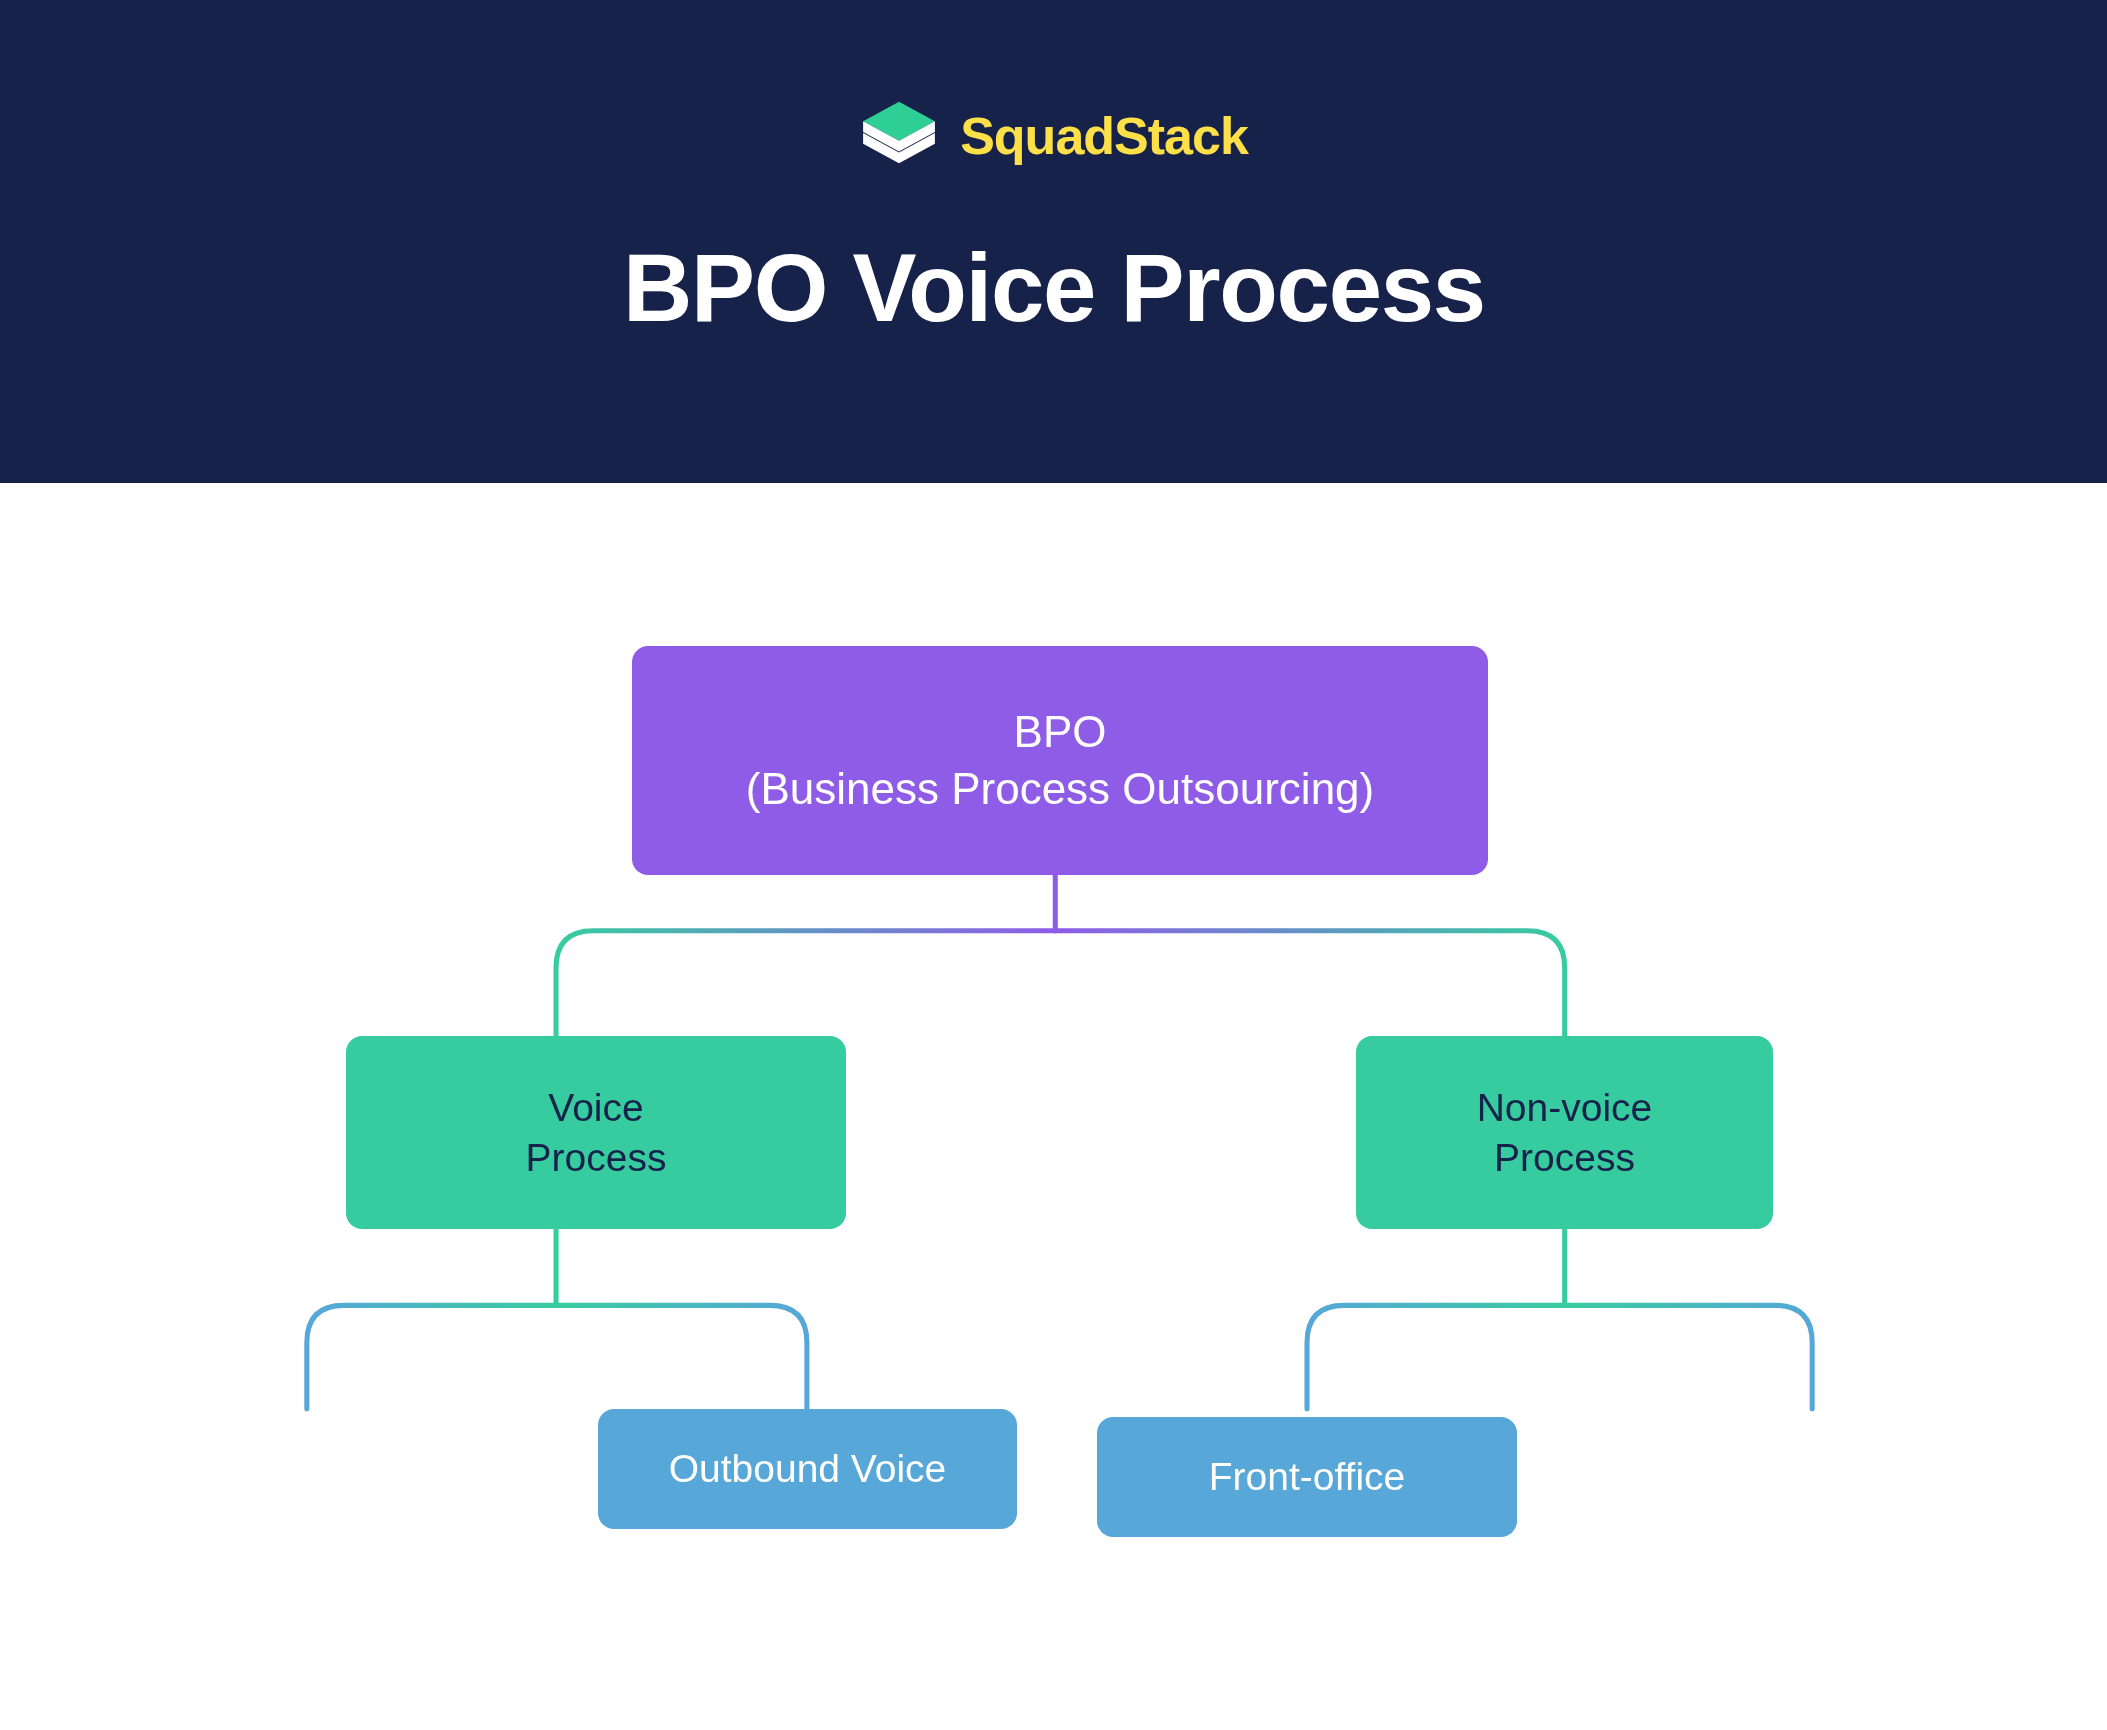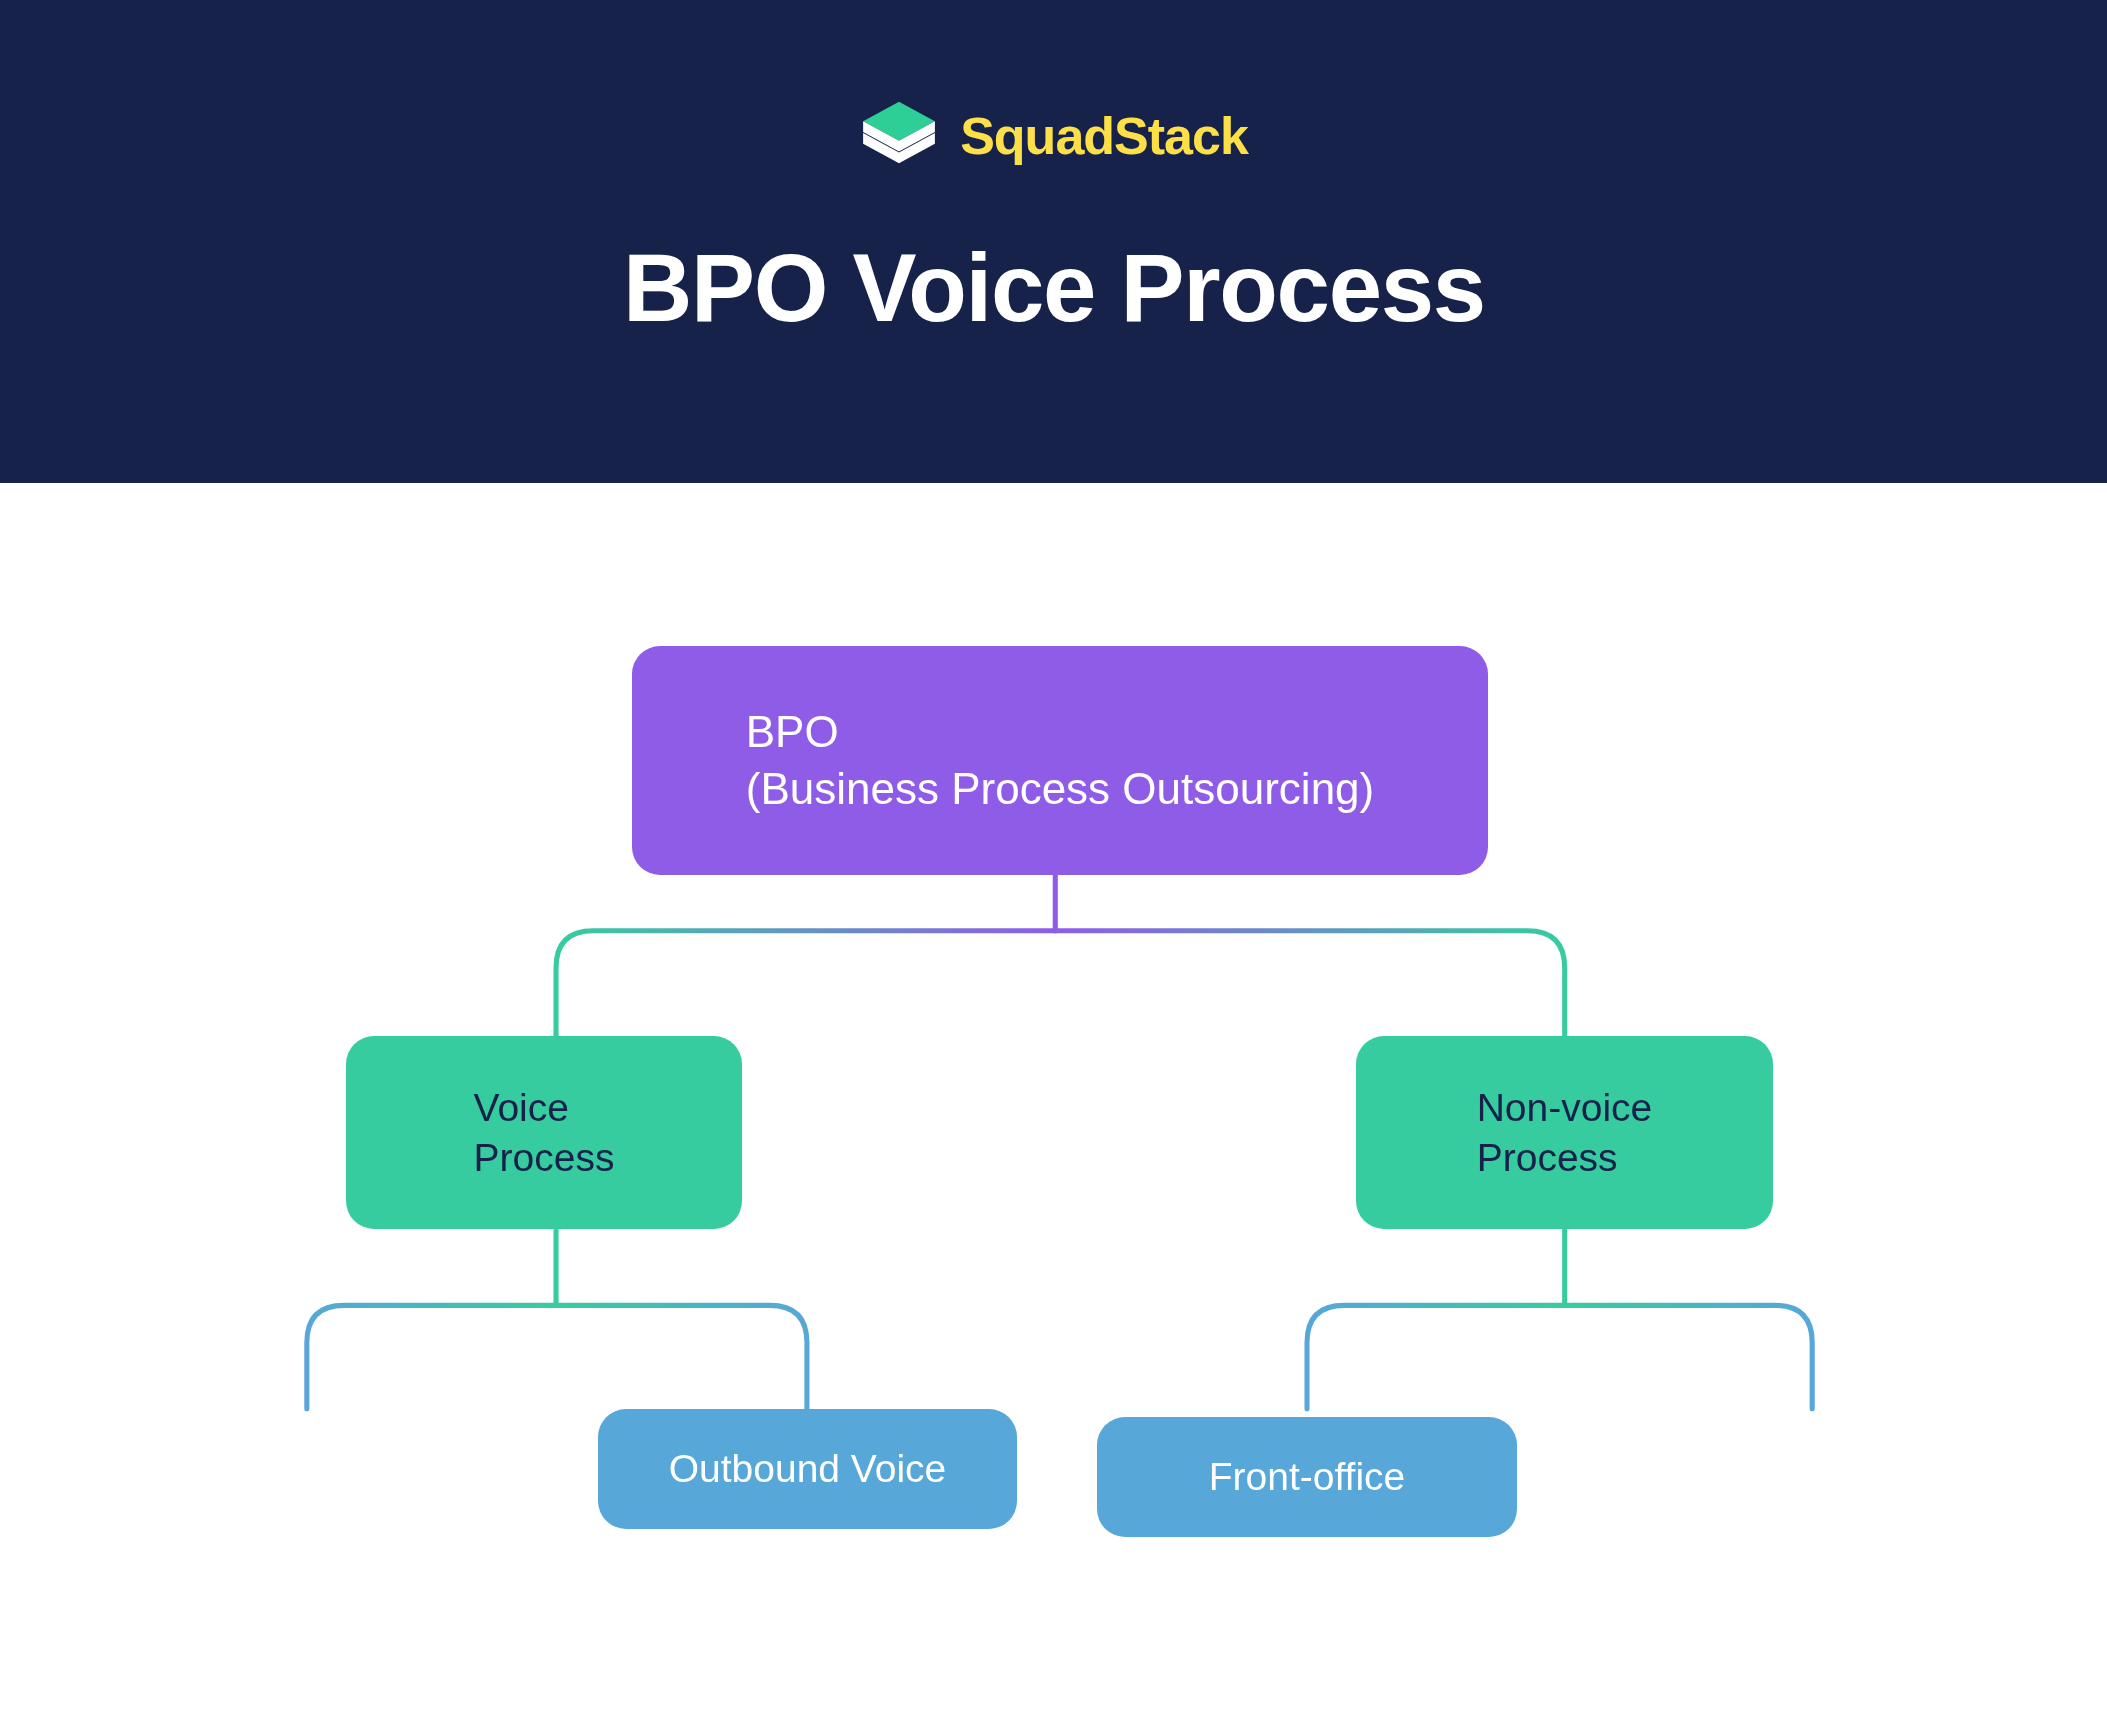--- a/index.html
+++ b/index.html
@@ -75,25 +75,25 @@
     left: 0;
     top: 0;
     width: 2108px;
     height: 1248px;
     pointer-events: none;
   }
 
   .node {
     position: absolute;
     box-sizing: border-box;
-    border-radius: 28px;
+    border-radius: 16px;
     display: flex;
     align-items: center;
     justify-content: center;
-    text-align: left;
+    text-align: center;
     line-height: 1.28;
   }
   .node-root {
     background: #8f5ce8;
     color: #ffffff;
     font-size: 44px;
     font-weight: 400;
   }
   .node-level2 {
     background: #37cc9f;
@@ -183,21 +183,21 @@
     <path d="M 1846 970 L 1586 970 Q 1542 970 1542 1014 L 1542 1092" fill="none" stroke="url(#gradGreenBlueLeftB)" stroke-width="6" stroke-linecap="round"></path>
 
     <path d="M 1846 970 L 2094 970 Q 2138 970 2138 1014 L 2138 1092" fill="none" stroke="url(#gradGreenBlueRightB)" stroke-width="6" stroke-linecap="round"></path>
   </svg>
 
   <div class="node node-root" style="left:632px; top:163px; width:856px; height:229px;">
     <span class="node-text">BPO
 (Business Process Outsourcing)</span>
   </div>
 
-  <div class="node node-level2" style="left:346px; top:553px; width:396px; height:193px;">
+  <div class="node node-level2" style="left:346px; top:553px; width:500px; height:193px;">
     <span class="node-text">Voice
 Process</span>
   </div>
 
   <div class="node node-level2" style="left:1356px; top:553px; width:417px; height:193px;">
     <span class="node-text">Non-voice
 Process</span>
   </div>
 
 

